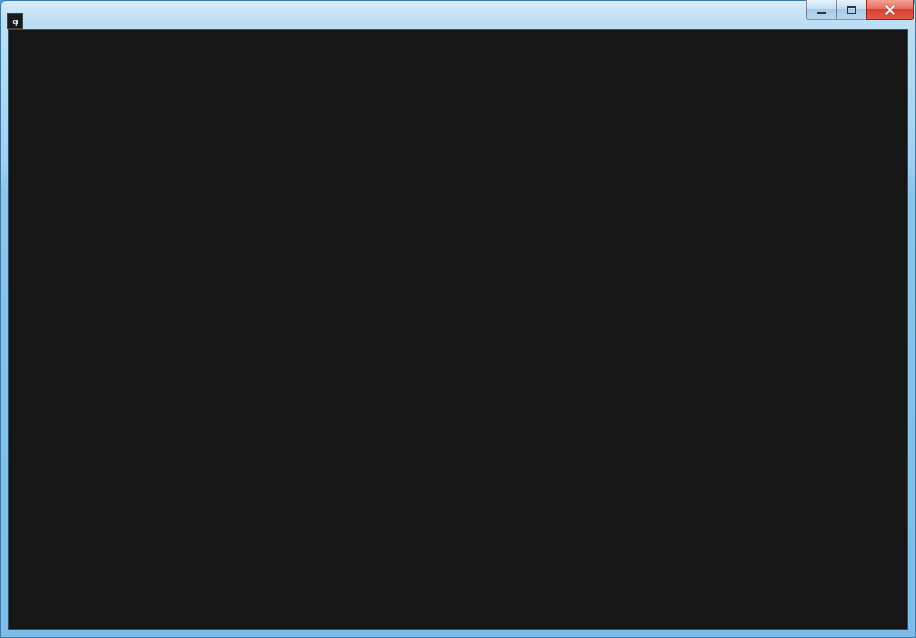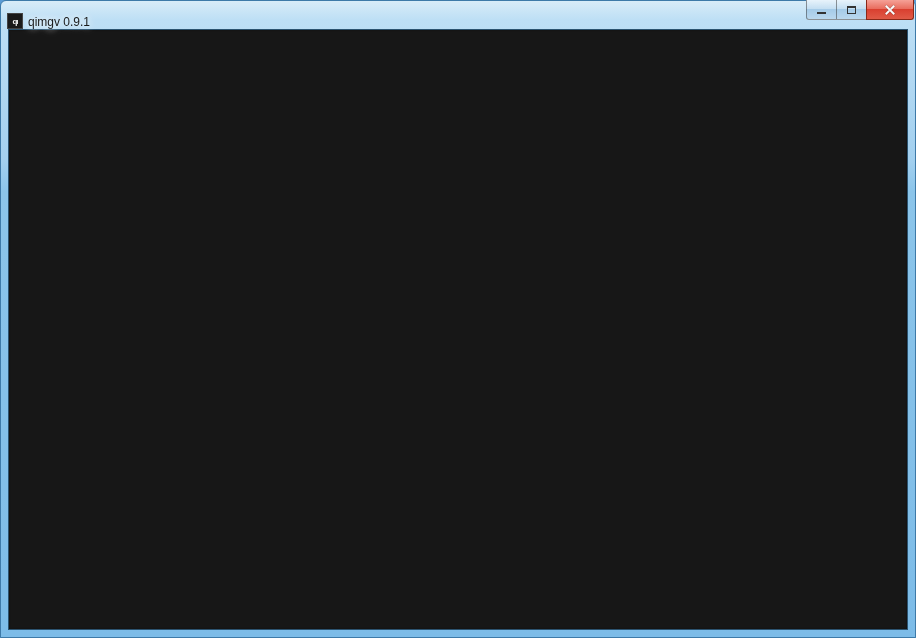--- a/index.html
+++ b/index.html
@@ -155,21 +155,20 @@
   </style>
 </head>
 <body>
 
 <div class="window-frame">
 
   <div class="titlebar">
     <div class="app-icon">
       <span class="app-icon-inner">qı</span>
     </div>
-    <div class="window-title">qimgv 0.9.1</div>
 
     <div class="window-controls">
       <div class="ctrl-btn ctrl-minimize">
         <span class="ctrl-glyph glyph-minimize"></span>
       </div>
       <div class="ctrl-btn ctrl-maximize">
         <span class="ctrl-glyph glyph-maximize"></span>
       </div>
       <div class="ctrl-btn ctrl-close">
         <span class="ctrl-glyph glyph-close"></span>

